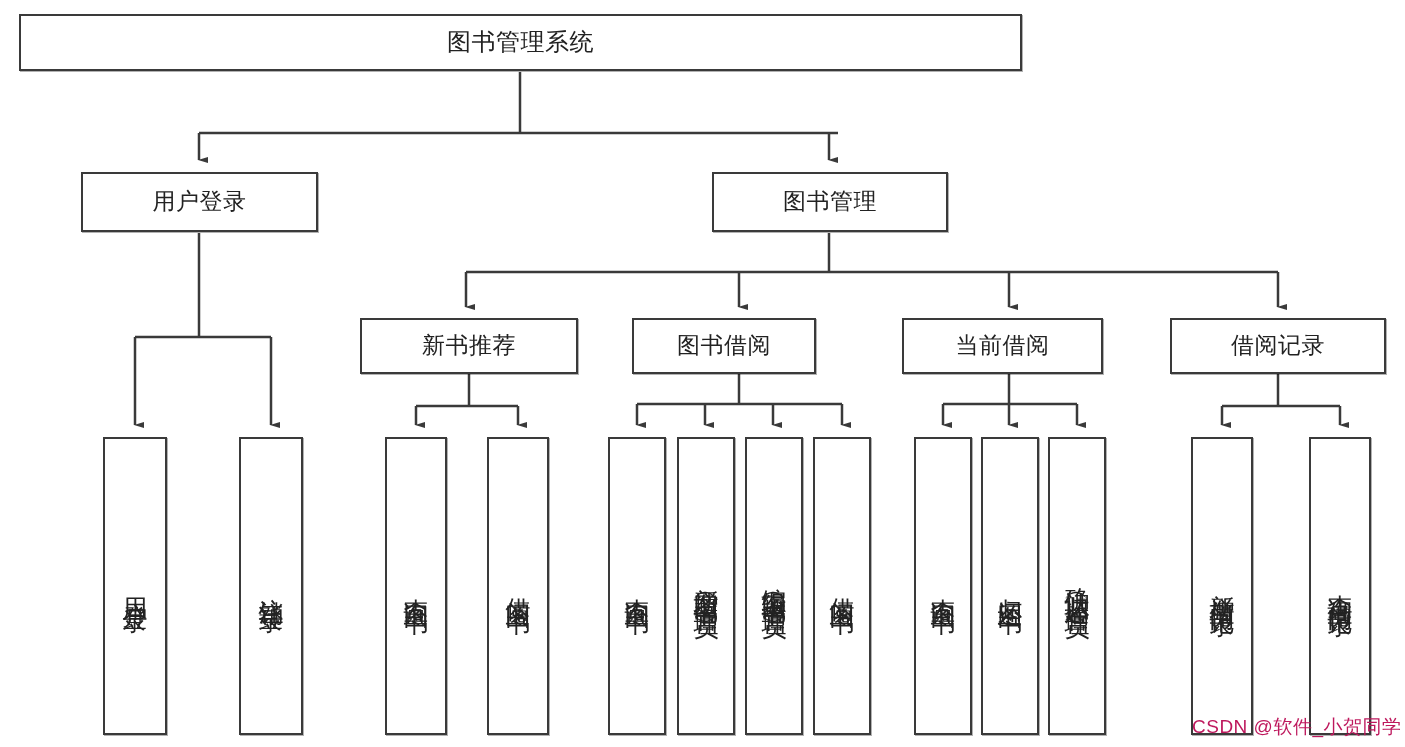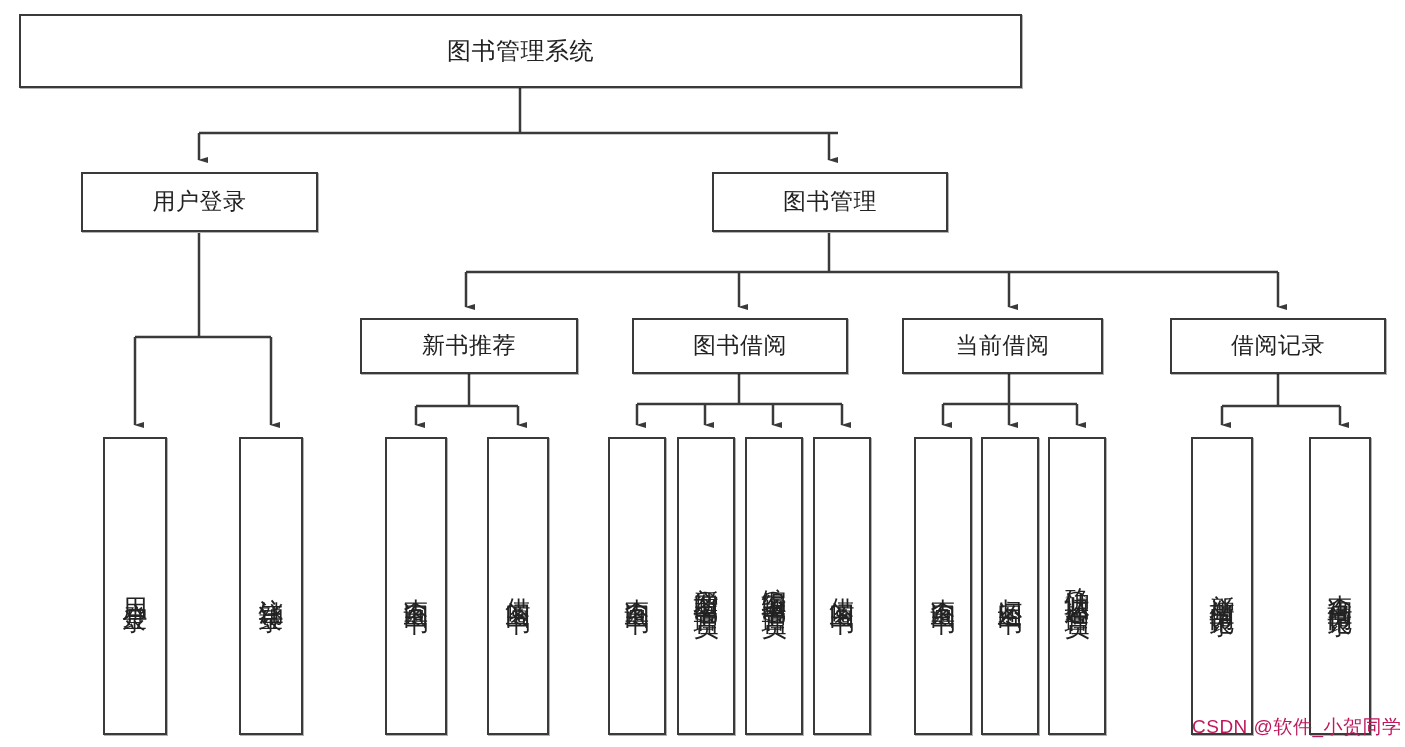--- a/index.html
+++ b/index.html
@@ -122,37 +122,37 @@
       <path d="M1009,404 L1009,425" marker-end="url(#arrow)"></path>
       <path d="M1077,404 L1077,425" marker-end="url(#arrow)"></path>
 
       <path d="M1278,374 L1278,406"></path>
       <path d="M1222,406 L1340,406"></path>
       <path d="M1222,406 L1222,425" marker-end="url(#arrow)"></path>
       <path d="M1340,406 L1340,425" marker-end="url(#arrow)"></path>
     </g>
   </svg>
 
-  <div class="node horiz root" style="left:19px; top:14px; width:1003px; height:74px;">
+  <div class="node horiz root" style="left:19px; top:14px; width:1003px; height:57px;">
     <span class="label">图书管理系统</span>
   </div>
 
   <div class="node horiz" style="left:81px; top:172px; width:237px; height:60px;">
     <span class="label">用户登录</span>
   </div>
 
   <div class="node horiz" style="left:712px; top:172px; width:236px; height:60px;">
     <span class="label">图书管理</span>
   </div>
 
   <div class="node horiz" style="left:360px; top:318px; width:218px; height:56px;">
     <span class="label">新书推荐</span>
   </div>
 
-  <div class="node horiz" style="left:632px; top:318px; width:216px; height:56px;">
+  <div class="node horiz" style="left:632px; top:318px; width:184px; height:56px;">
     <span class="label">图书借阅</span>
   </div>
 
   <div class="node horiz" style="left:902px; top:318px; width:201px; height:56px;">
     <span class="label">当前借阅</span>
   </div>
 
   <div class="node horiz" style="left:1170px; top:318px; width:216px; height:56px;">
     <span class="label">借阅记录</span>
   </div>

